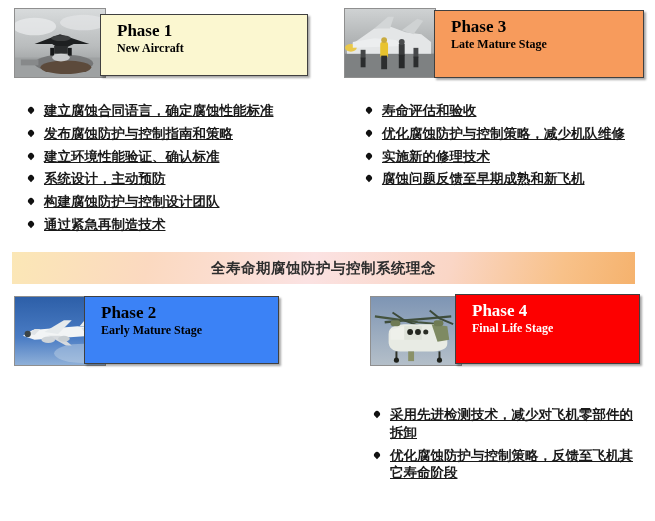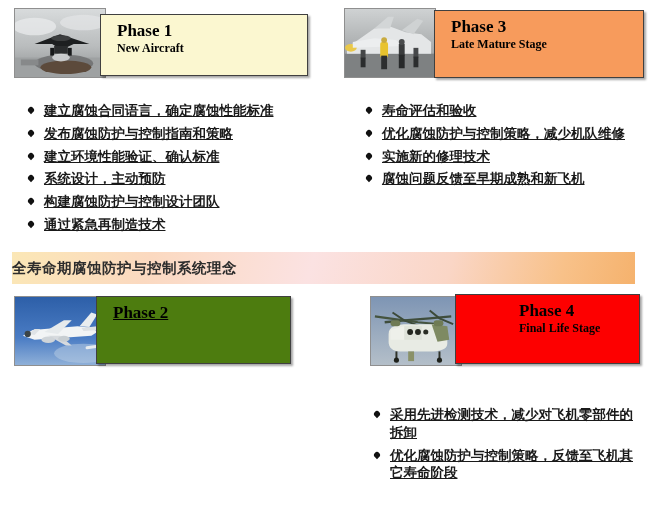--- a/index.html
+++ b/index.html
@@ -43,24 +43,24 @@
   }
   .title-box .l1{font-size:17px;display:block;}
   .title-box .l2{font-size:12px;display:block;}
 
   
   #p1-thumb{left:14px;top:8px;}
   #p1-title{left:100px;top:14px;width:208px;height:62px;background:#fbf7d0;}
   #p3-thumb{left:14px;top:8px;}
   #p3-title{left:104px;top:10px;width:210px;height:68px;background:#f79b5c;}
   #p2-thumb{left:14px;top:6px;}
-  #p2-title{left:96px;top:6px;width:195px;height:68px;background:#4d7c0f;text-decoration:underline;}
+  #p2-title{left:84px;top:6px;width:195px;height:68px;background:#3b82f6;}
   #p4-thumb{left:30px;top:6px;}
   #p4-title{left:115px;top:4px;width:185px;height:70px;background:#fd0000;}
-  #p4-title .l1,#p4-title .l2{color:#000000;margin-left:47px;}
+  #p4-title .l1,#p4-title .l2{color:#ffffff;}
 
   
   ul.bullets{
     list-style:none;
     margin:0;padding:0;
     font-family:"DejaVu Sans","Liberation Sans",sans-serif;
     font-weight:bold;
     font-size:13.5px;
     color:#1a1a1a;
     text-decoration:underline;
@@ -82,21 +82,21 @@
   #p1-list{position:absolute;left:22px;top:102px;width:300px;}
   #p3-list{position:absolute;left:30px;top:102px;width:292px;}
   #p2-list{position:absolute;left:22px;top:84px;width:316px;}
   #p4-list{position:absolute;left:28px;top:84px;width:272px;margin-top:32px;}
 
   
   #center-banner{
     position:absolute;left:12px;top:252px;
     width:623px;height:32px;
     background:linear-gradient(105deg,#fbe7b6 0%,#fbd9c0 22%,#fbe2e2 48%,#fad6c6 70%,#f8c189 88%,#f5b26d 100%);
-    display:flex;align-items:center;justify-content:flex-start;
+    display:flex;align-items:center;justify-content:center;
   }
   #center-banner .btxt{
     font-family:"DejaVu Sans","Liberation Sans",sans-serif;
     font-weight:bold;
     font-size:14.5px;
     color:#2d2d2d;
     letter-spacing:.5px;
   }
 </style>
 </head>
@@ -219,20 +219,21 @@
           <path d="M68 32 L84 30 L86 34 L70 35 Z" fill="#dde1e4"></path>
           <ellipse cx="34" cy="44" rx="7" ry="3.4" fill="#cfd4d8"></ellipse>
           <ellipse cx="50" cy="43" rx="6" ry="3" fill="#c8ced2"></ellipse>
           <circle cx="13" cy="38" r="3.2" fill="#3b4447"></circle>
           <rect x="72" y="50" width="14" height="3" rx="1.5" fill="#e7ebee" transform="rotate(-8 79 51)"></rect>
         </svg>
       </div>
 
       <div class="title-box" id="p2-title">
         <span class="l1">Phase 2</span>
+        <span class="l2">Early Mature Stage</span>
       </div>
     </div>
 
   </div>
 
   <div class="quad" id="quad-p4">
     <div class="phase-head">
 
       <div class="thumb" id="p4-thumb">
         <svg viewBox="0 0 92 70" preserveAspectRatio="none">

